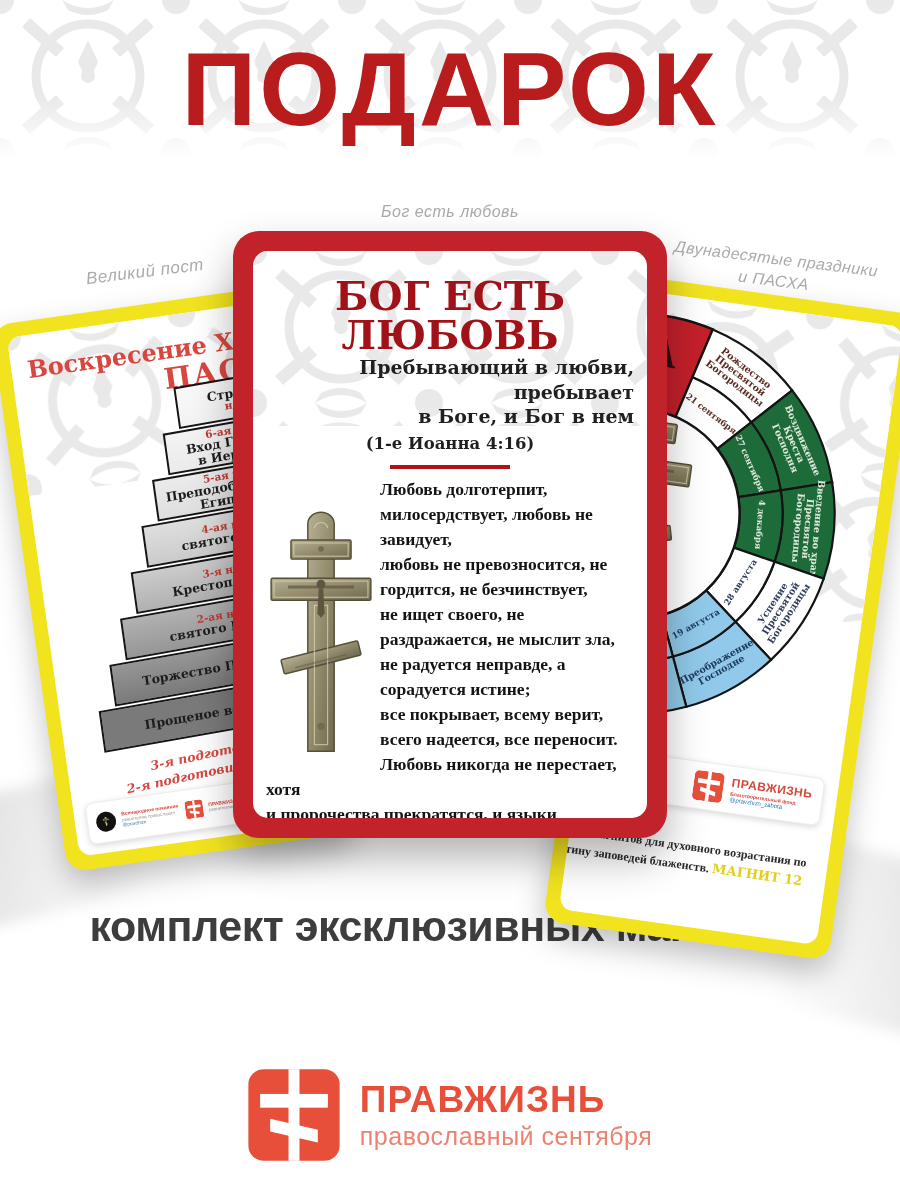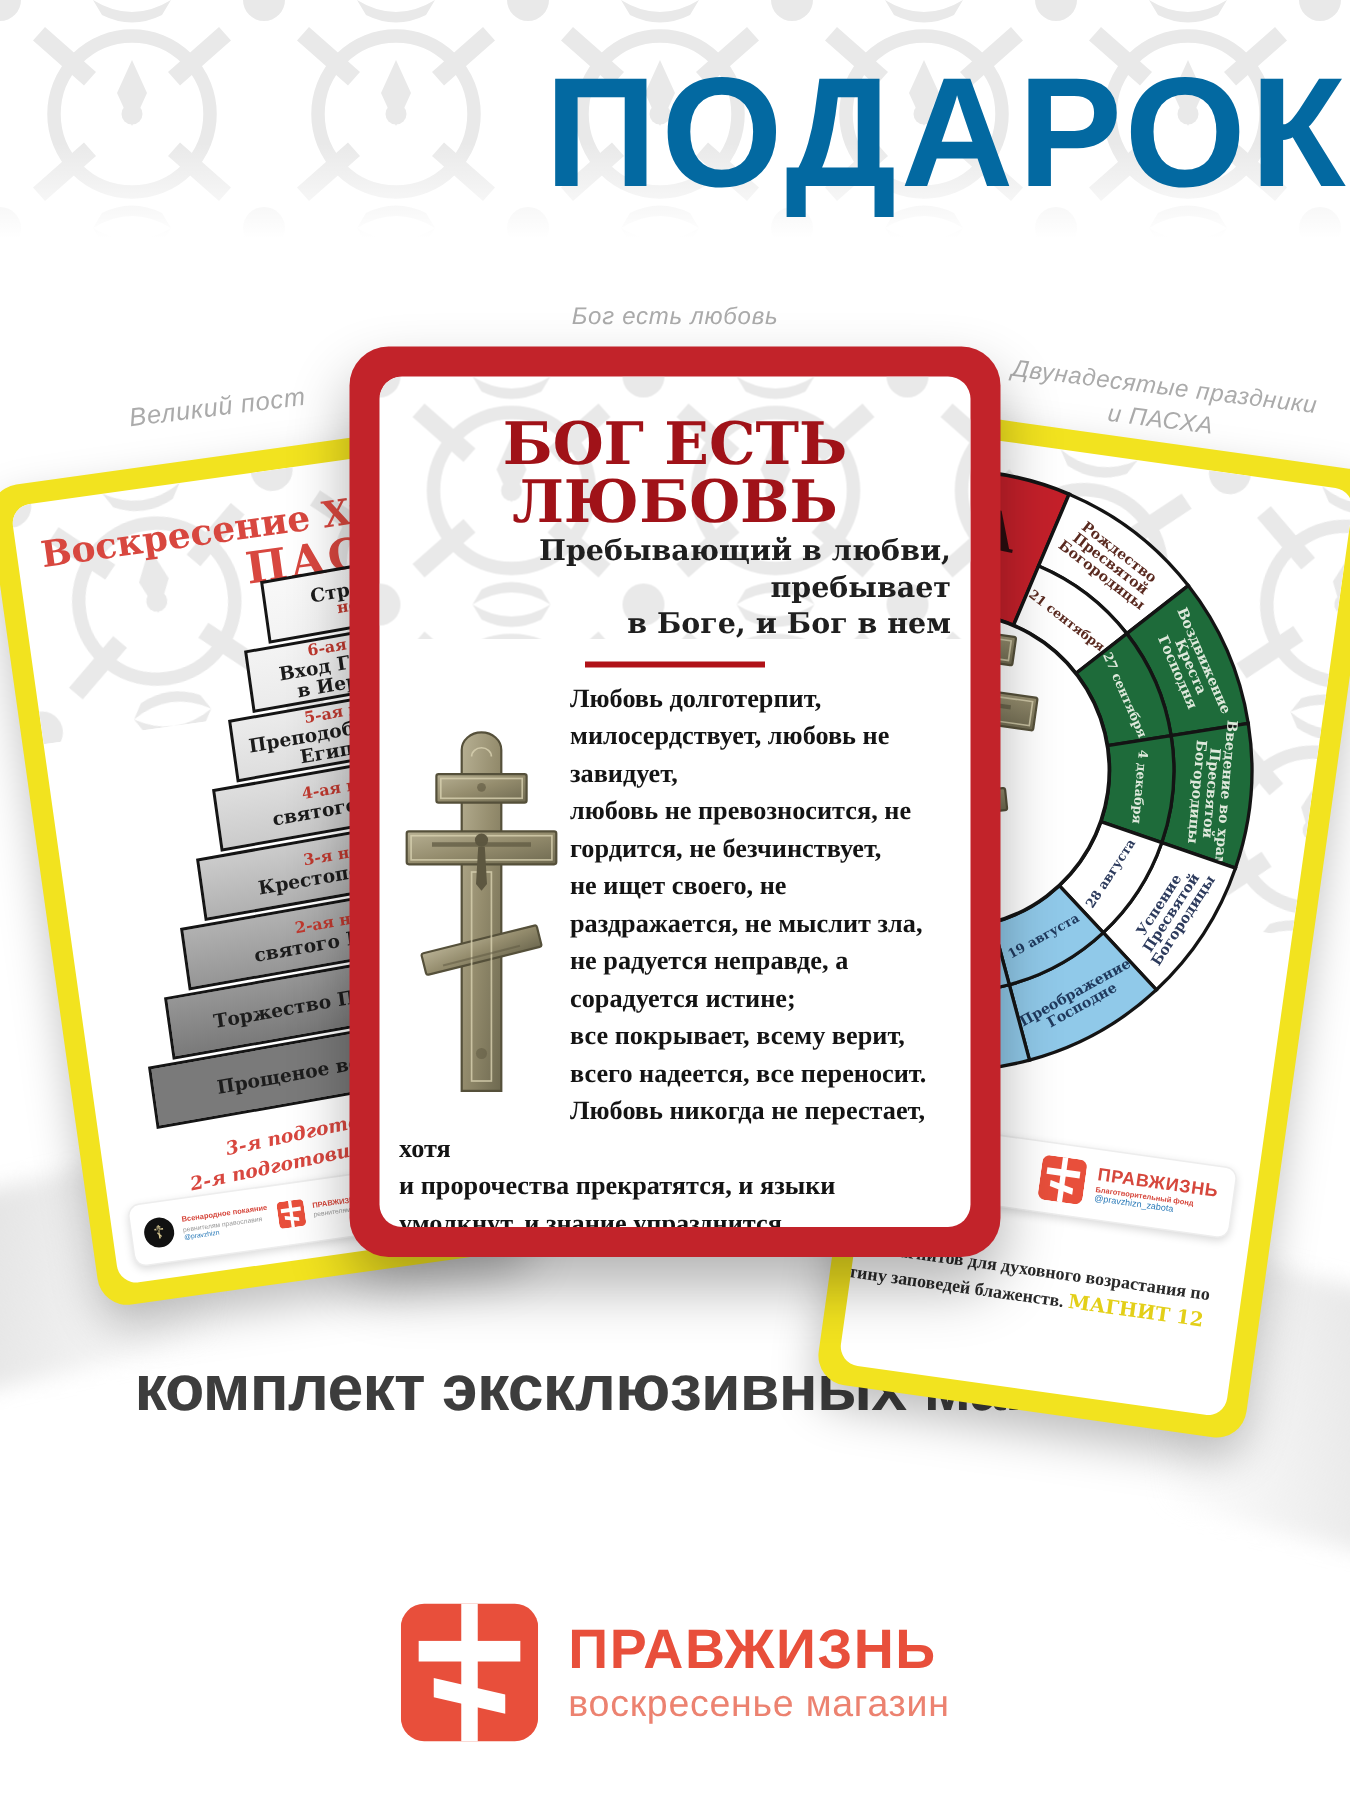--- a/index.html
+++ b/index.html
@@ -6,23 +6,23 @@
   #stage{position:relative;width:900px;height:1200px;overflow:hidden;background:#fff;
          font-family:"Liberation Sans",sans-serif;}
   .abs{position:absolute;}
 
   
   .orn-top{left:0;top:0;width:900px;height:165px;}
   .orn-fade{left:0;top:95px;width:900px;height:75px;
             background:linear-gradient(rgba(255,255,255,0),#fff 85%);}
 
   
-  .podarok{left:0;top:30px;width:900px;text-align:right;
+  .podarok{left:0;top:30px;width:900px;text-align:center;
            font-family:"Liberation Sans",sans-serif;font-weight:bold;
-           font-size:104px;letter-spacing:3px;color:#0369a1;}
+           font-size:104px;letter-spacing:3px;color:#b91c1c;}
 
   
   .mock-label{color:#ababab;font-style:italic;font-size:17px;letter-spacing:.5px;}
   .lbl-center{left:0;top:203px;width:900px;text-align:center;font-size:16px;}
   .lbl-left{left:60px;top:262px;width:170px;text-align:center;transform:rotate(-7deg);}
   .lbl-right{left:660px;top:248px;width:230px;text-align:center;transform:rotate(7deg);line-height:1.35;font-size:16px;}
 
   
   .floor-sh{filter:blur(7px);z-index:0;}
   .floor-left{left:-70px;top:775px;width:300px;height:130px;transform:rotate(-13deg);
@@ -318,20 +318,21 @@
 
   <div class="abs card card-center">
     <div class="card-inner cc-inner">
       <svg class="cc-orn">
         <rect x="0" y="0" width="400" height="175" fill="url(#orn)"></rect>
       </svg>
       <div class="cc-content">
         <div class="cc-title">БОГ ЕСТЬ ЛЮБОВЬ</div>
         <div class="cc-sub">Пребывающий в любви, пребывает
 в Боге, и Бог в нем</div>
+        <div class="cc-ref">(1-е Иоанна 4:16)</div>
         <div class="cc-div"></div>
         <div>
           <svg class="cross-img" viewBox="0 0 150 340">
               <use href="#bronzeCross"></use>
             </svg>
           <p class="cc-body">Любовь долготерпит,
 милосердствует, любовь не
 завидует,
 любовь не превозносится, не
 гордится, не безчинствует,
@@ -354,17 +355,17 @@
   <div class="abs bottom-cap">
     <div>комплект эксклюзивных магнитов</div>
   </div>
 
   <div class="abs footer">
     <svg class="pz-big" viewBox="0 0 100 107">
       <use href="#pzLogo" width="100" height="107"></use>
     </svg>
     <div>
       <div class="pz-name">ПРАВЖИЗНЬ</div>
-      <div class="pz-sub">воскресенье магазин</div>
+      <div class="pz-sub">православный сентября</div>
     </div>
   </div>
 
 </div>
 
 </body></html>

